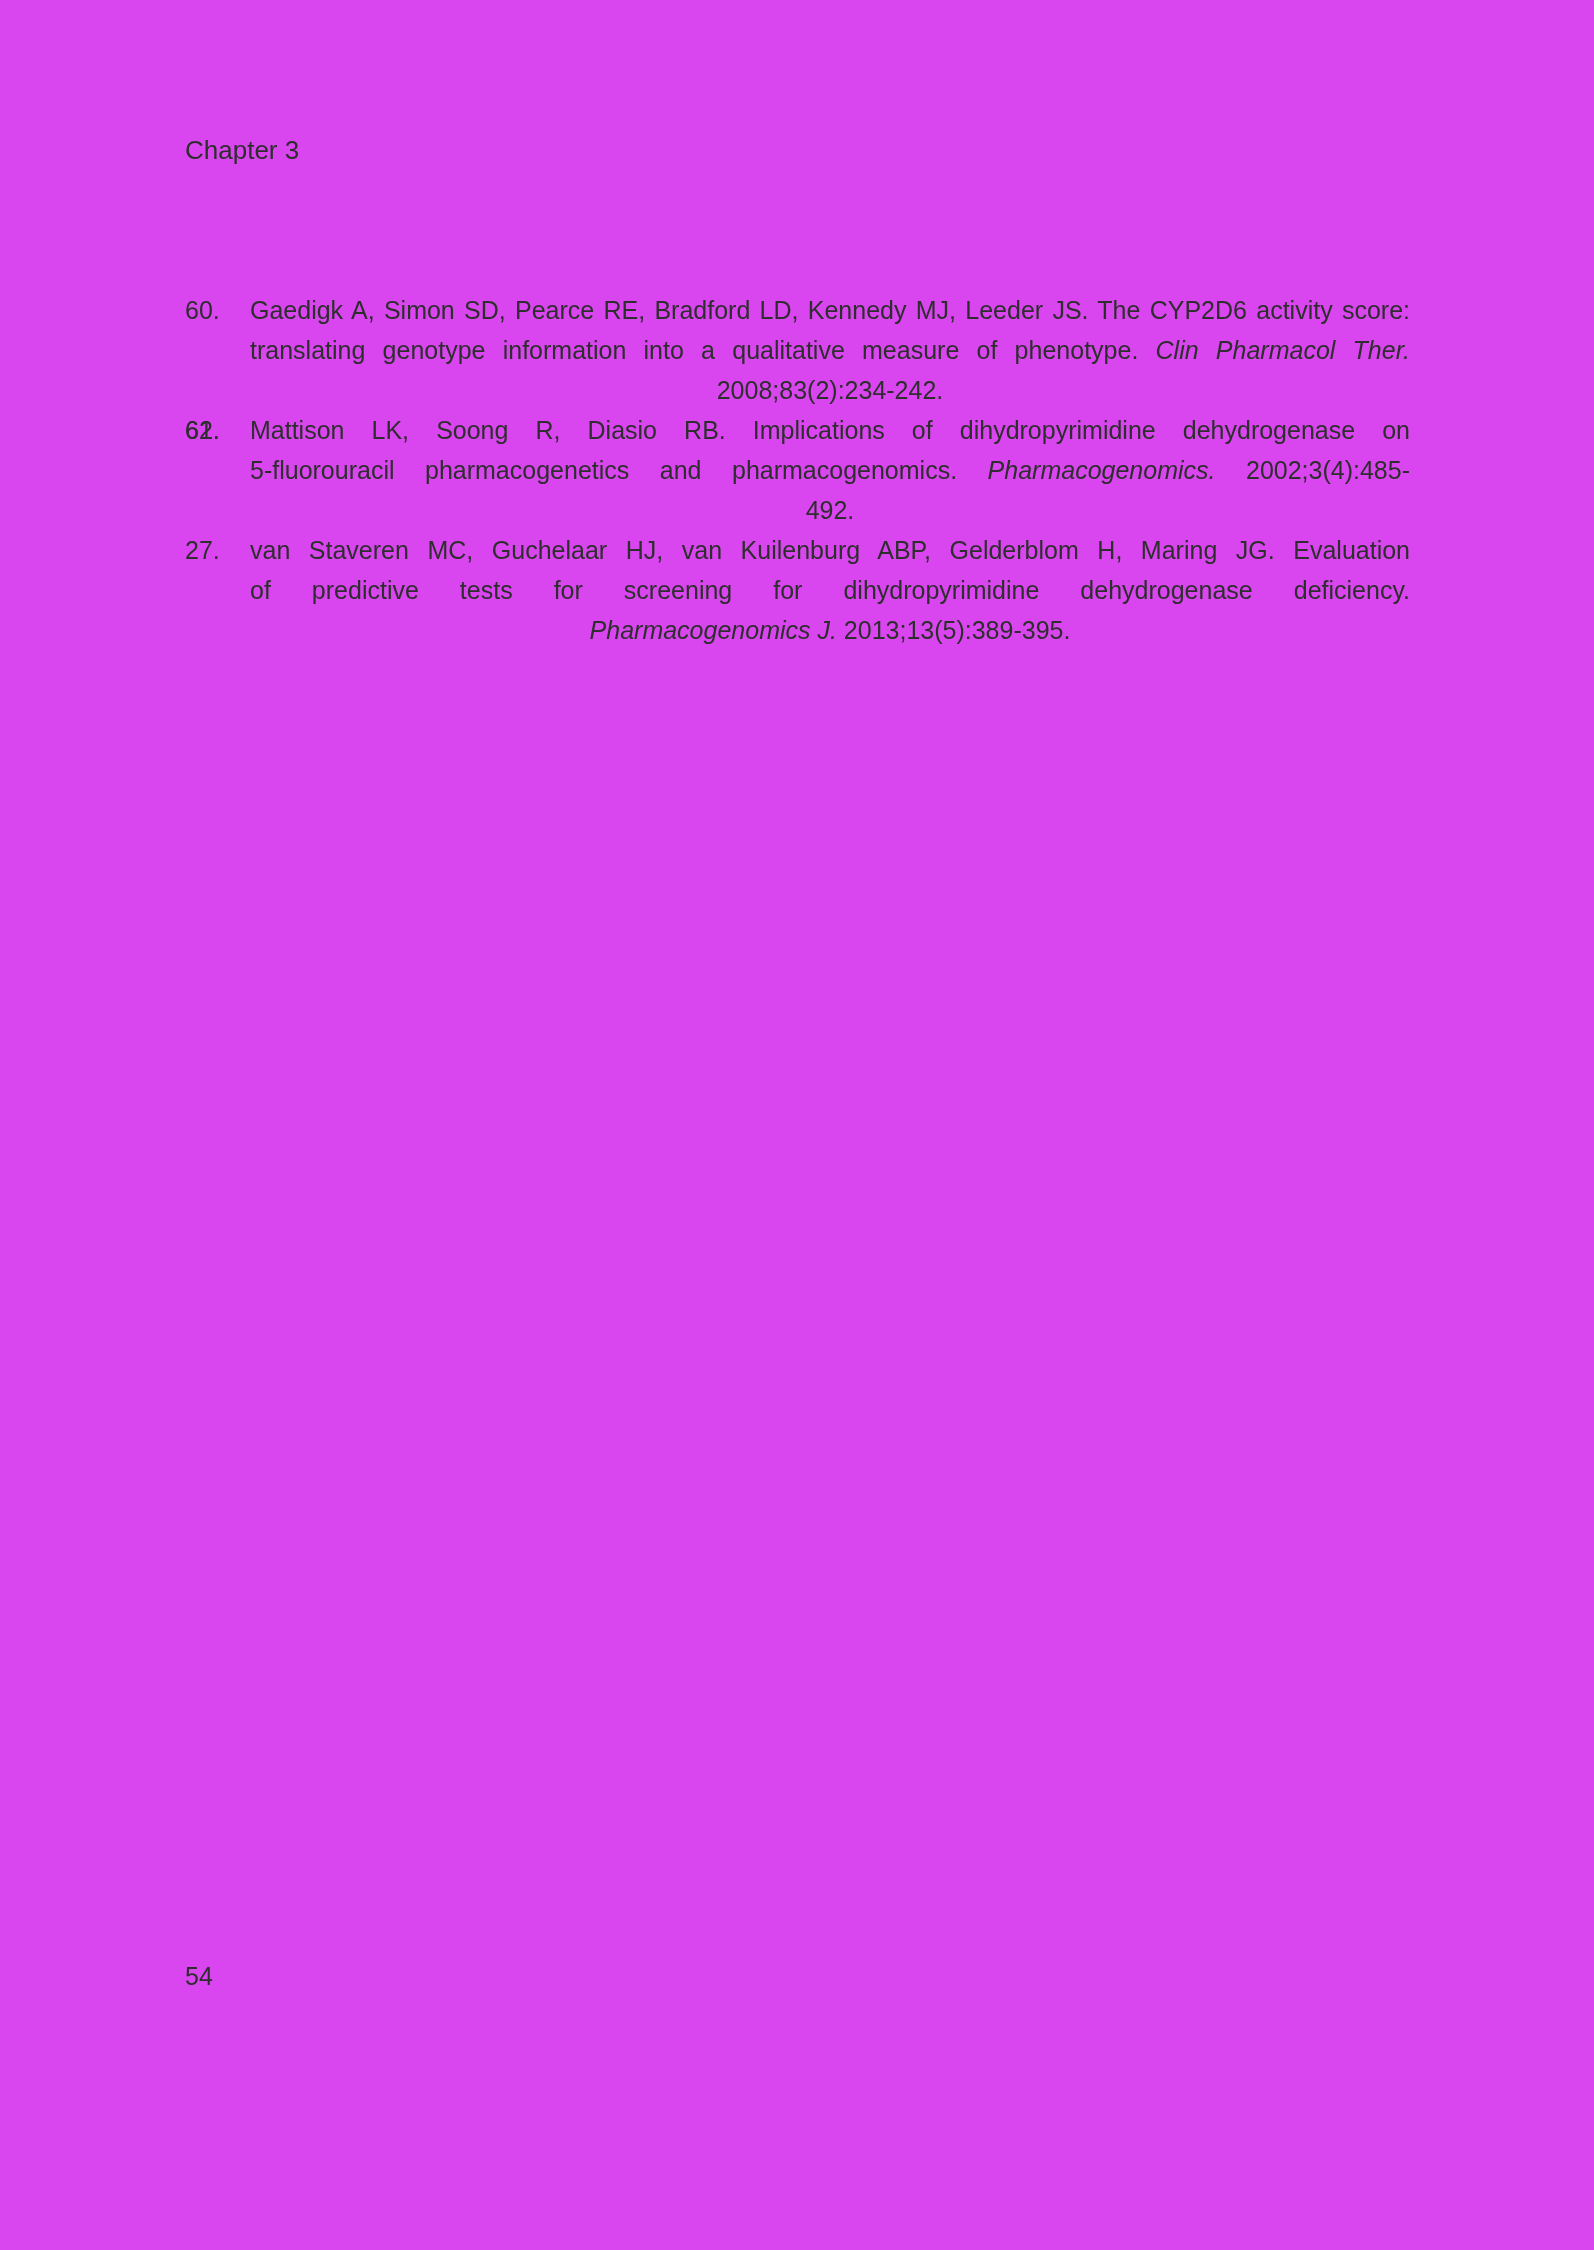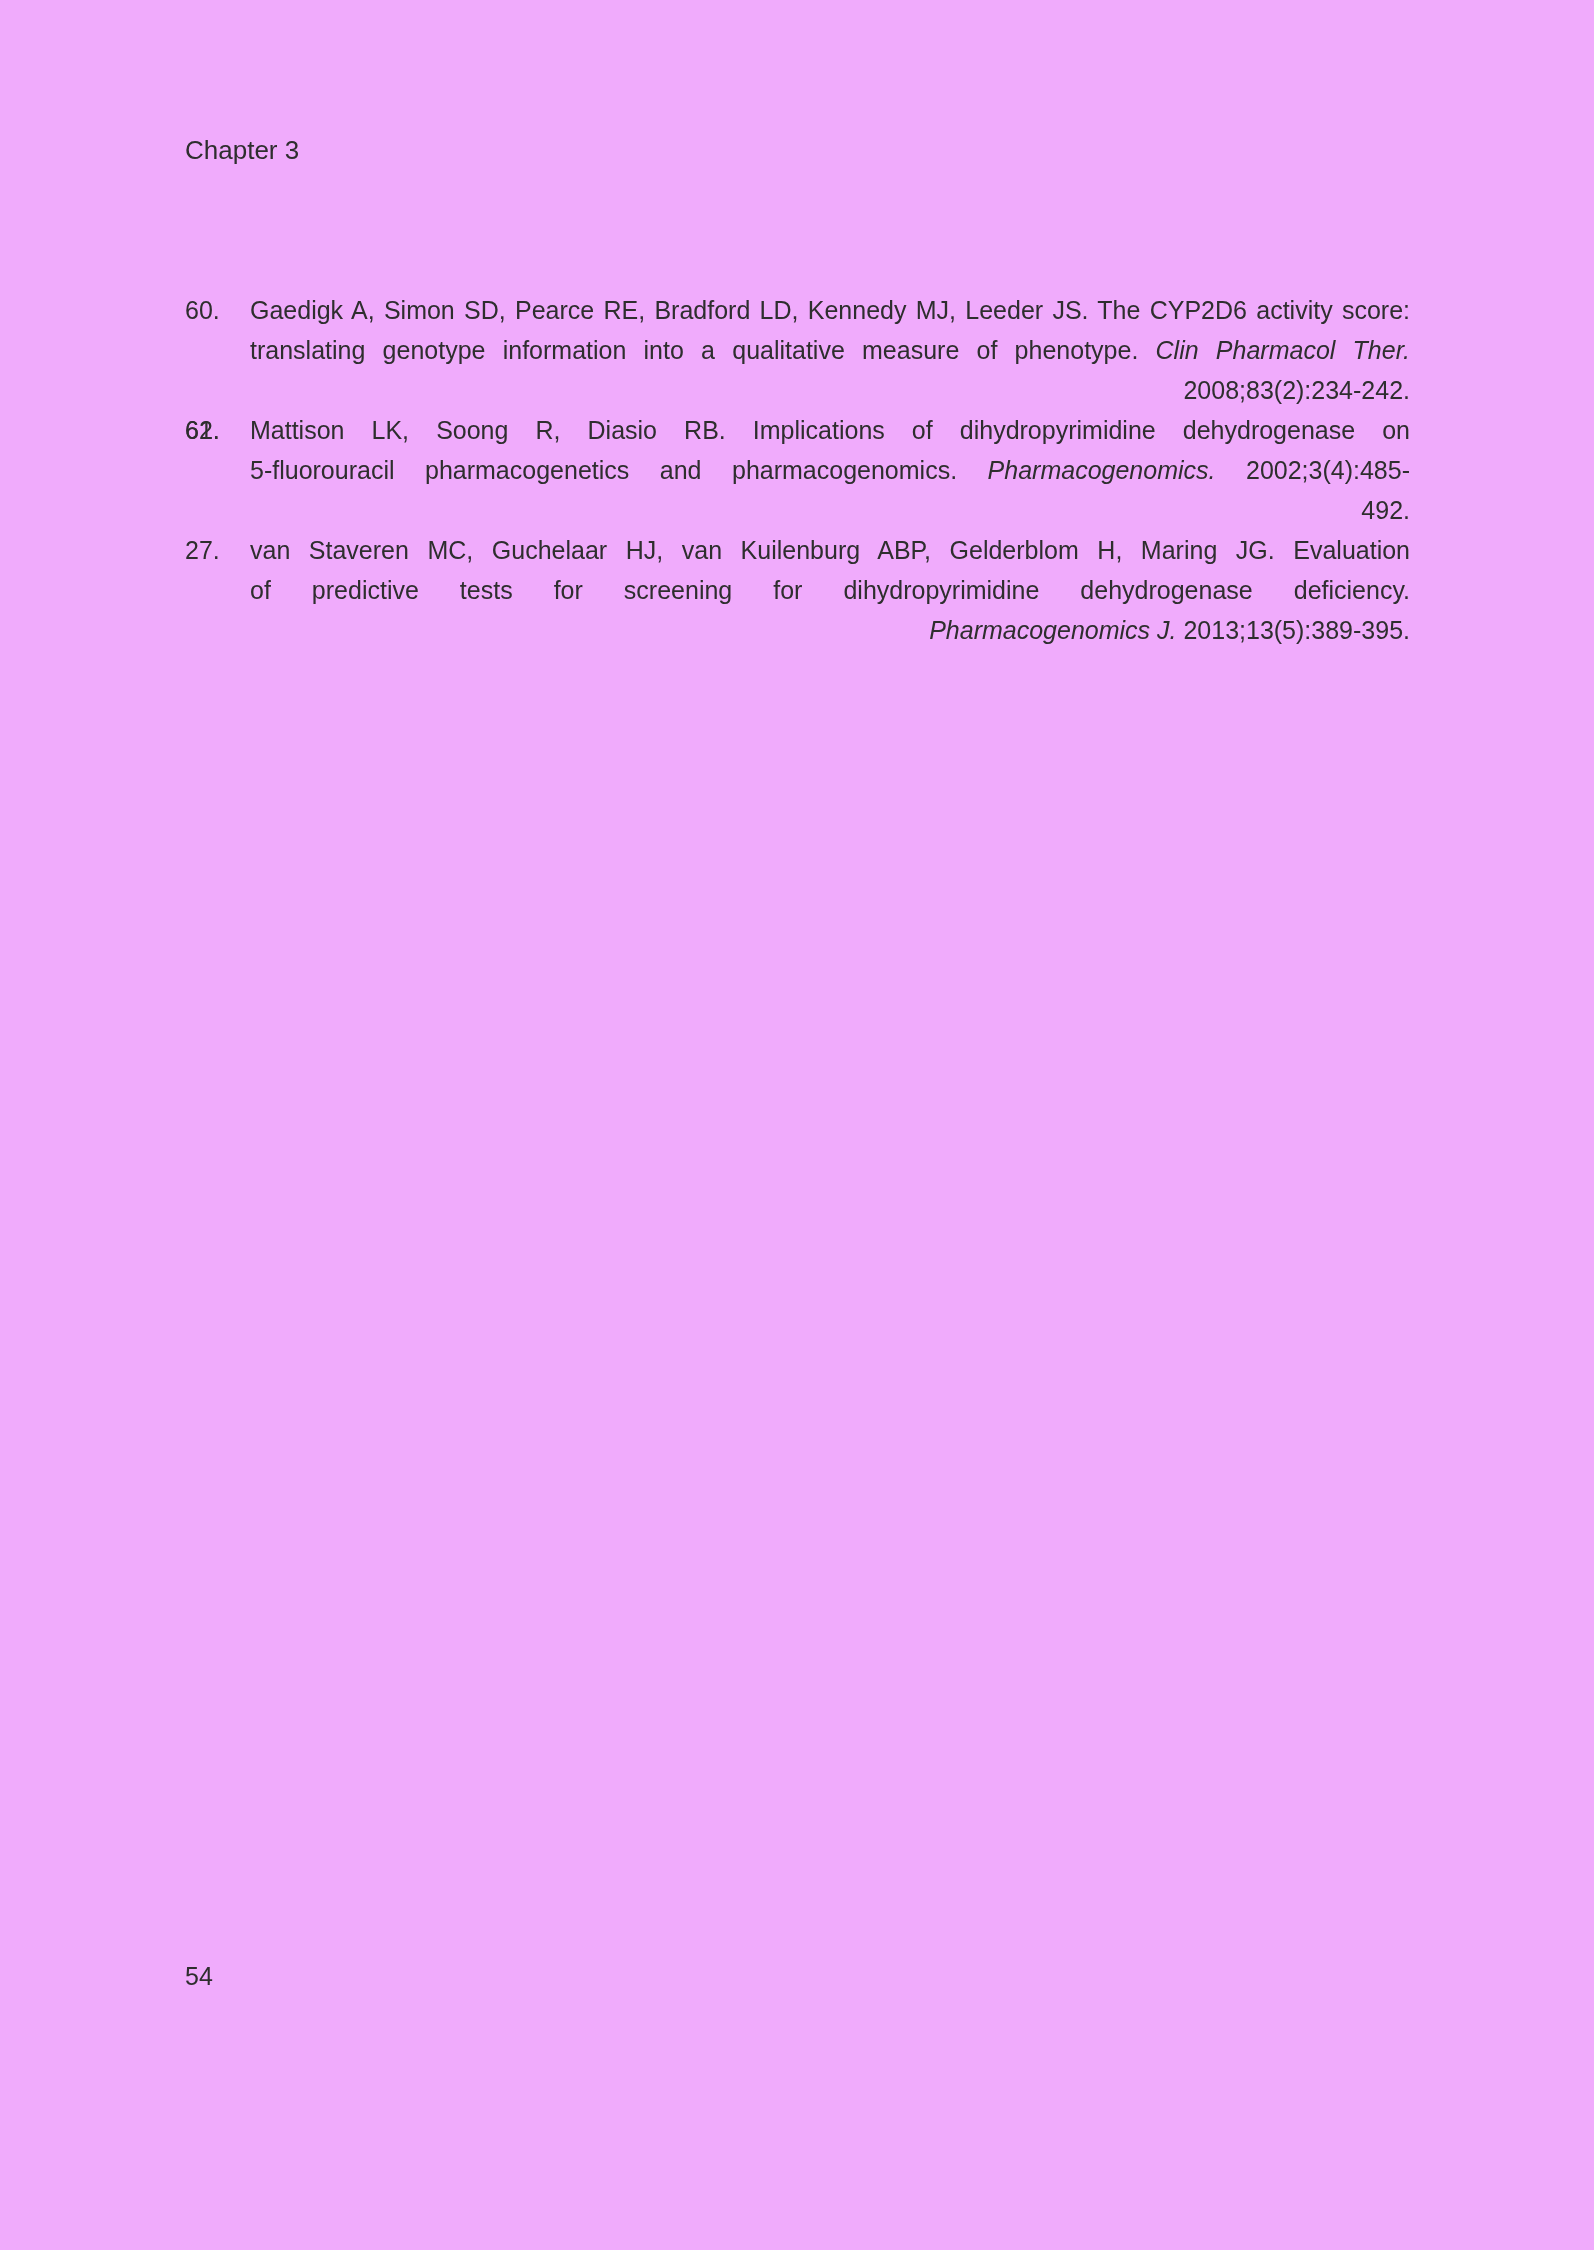--- a/index.html
+++ b/index.html
@@ -4,21 +4,21 @@
 <style>
   html, body {
     margin: 0;
     padding: 0;
     background: #ffffff;
   }
   .page {
     position: relative;
     width: 1594px;
     height: 2250px;
-    background: #f0abfc;
+    background: #d946ef;
     font-family: "Liberation Sans", sans-serif;
     color: #2e2e2e;
     overflow: hidden;
   }
   .chapter-header {
     position: absolute;
     left: 185px;
     top: 130px;
     font-size: 26px;
     line-height: 40px;
@@ -38,21 +38,21 @@
   .ref-num {
     position: absolute;
     left: 0;
     top: 0;
     line-height: 40px;
   }
   .ref-line {
     height: 40px;
     line-height: 40px;
     overflow: hidden;
-    text-align: right;
+    text-align: center;
   }
   .ref-line.justified {
     text-align: justify;
   }
   
   .ref-line.justified::after {
     content: "";
     display: inline-block;
     width: 100%;
     height: 0;

